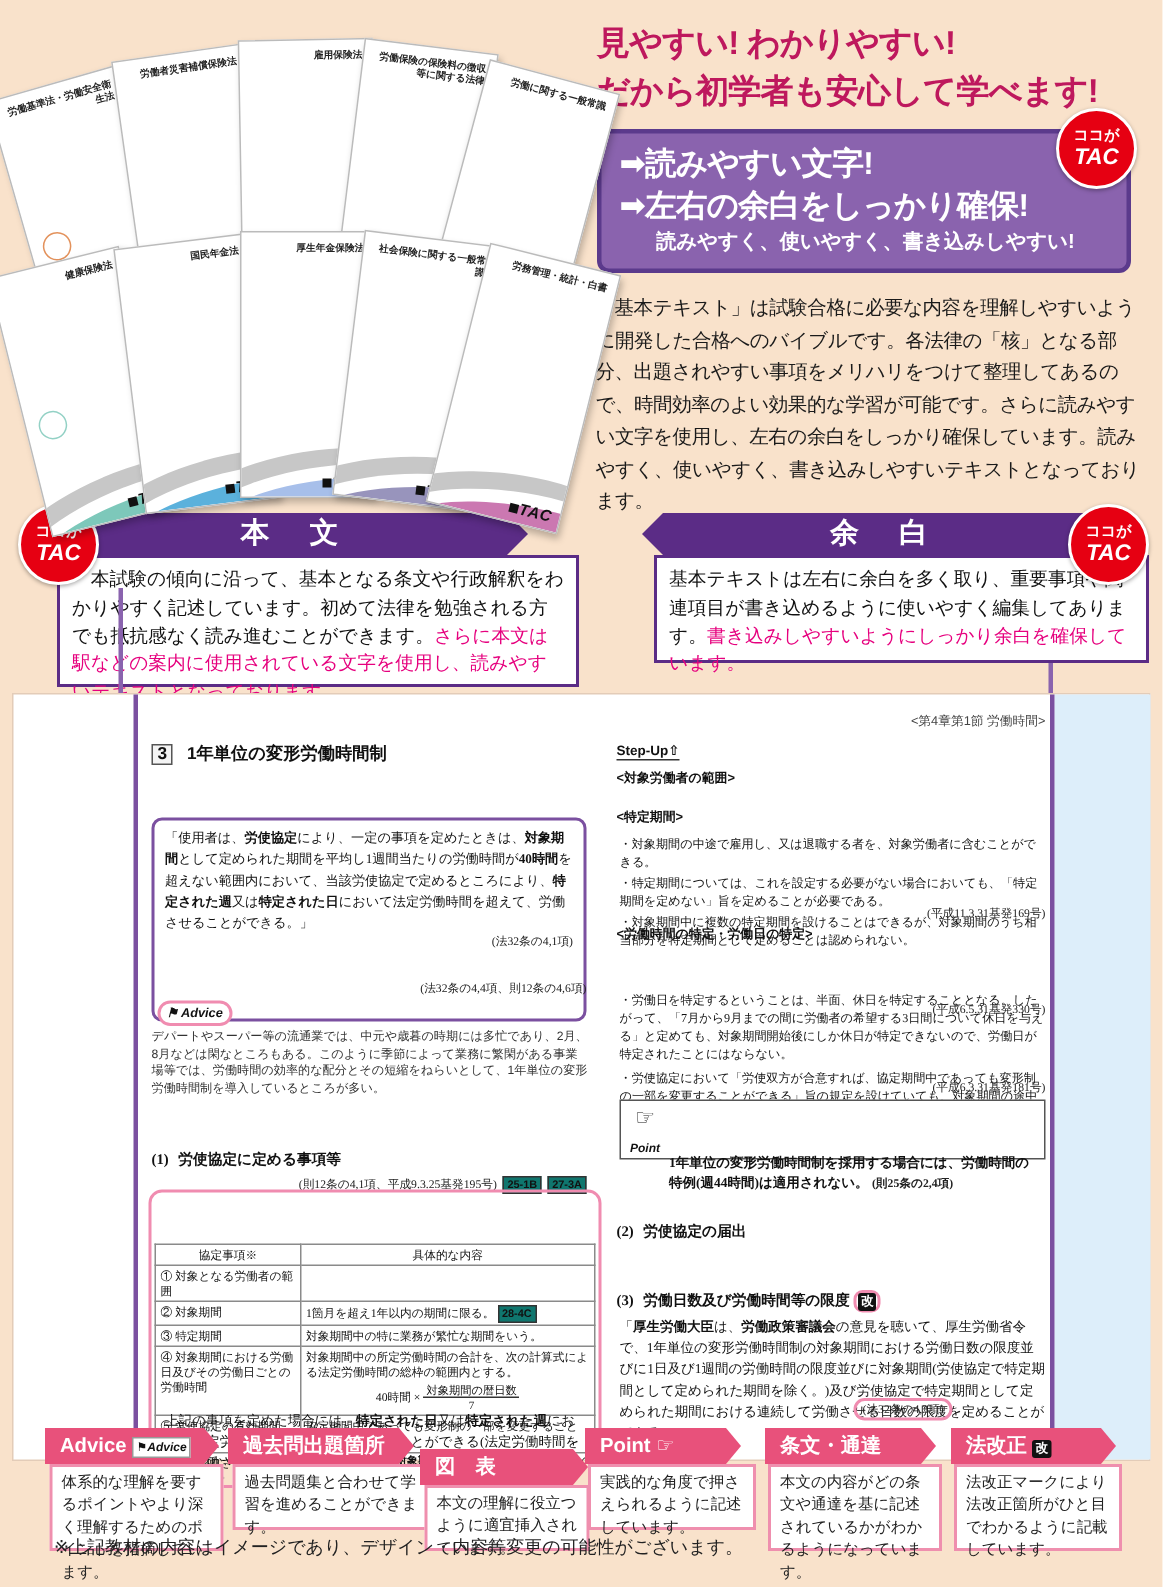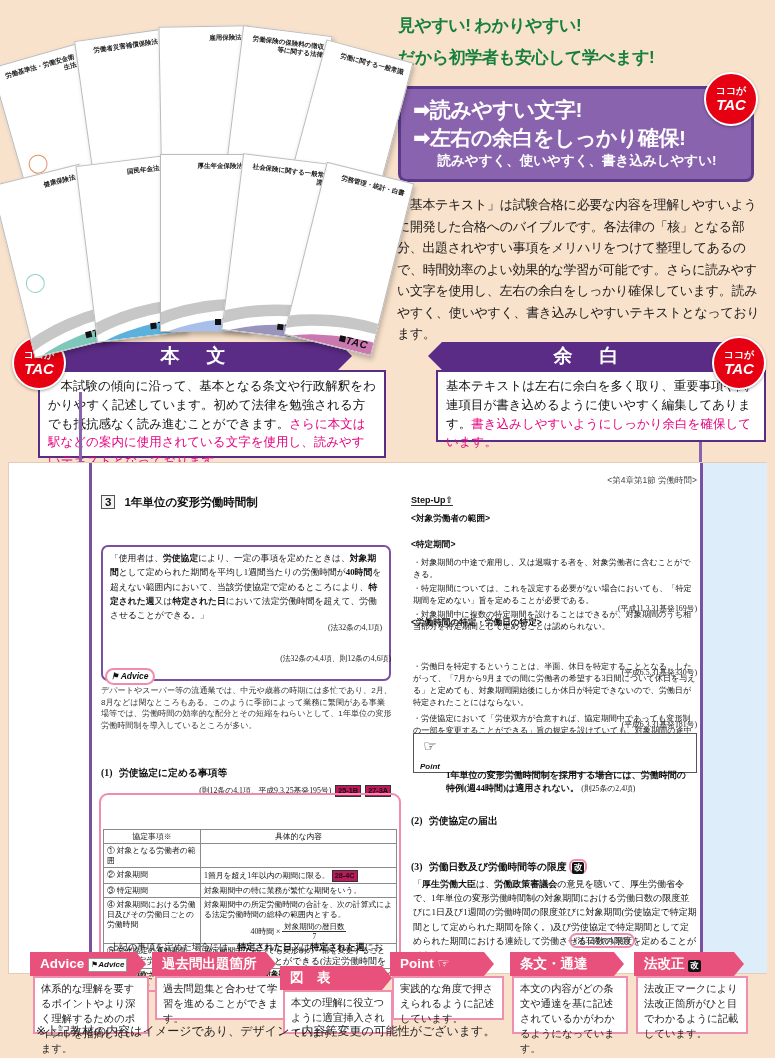--- a/index.html
+++ b/index.html
@@ -19,21 +19,21 @@
   .w1{width:160%;height:90%;bottom:-48%;left:-28%;background:#c7c7c7;transform:rotate(-9deg);}
   .w2{width:160%;height:86%;bottom:-58%;left:-18%;background:#fff;transform:rotate(-7deg);}
   .w3{width:160%;height:80%;bottom:-64%;left:-10%;background:var(--ac,#ccc);transform:rotate(-5deg);opacity:.9;}
   .blogo{position:absolute;bottom:3px;right:5px;font-weight:bold;font-style:italic;font-size:10.5px;
          color:#111;letter-spacing:.5px;display:flex;align-items:center;gap:1px;}
   .sq{display:inline-block;width:6px;height:6px;background:#111;}
   .stamp{position:absolute;left:8px;bottom:62px;width:17px;height:17px;border:1.5px solid var(--ac,#c77);
          border-radius:50%;opacity:.75;}
 
   
-  .hline{position:absolute;left:398px;font-weight:900;font-size:17px;color:#15803d;letter-spacing:-.5px;white-space:nowrap;}
+  .hline{position:absolute;left:398px;font-weight:900;font-size:22px;color:#be185d;letter-spacing:-.5px;white-space:nowrap;}
   #ppanel{position:absolute;left:398px;top:86px;width:356px;height:96px;background:#8a63ae;
           border:3px solid #5b3a8c;border-radius:8px;box-sizing:border-box;padding:7px 10px 4px 12px;}
   .bullet{color:#fff;font-weight:900;font-size:21px;line-height:1.32;letter-spacing:-.5px;}
   .psub{color:#fff;font-weight:bold;font-size:13.5px;text-align:center;margin-top:1px;}
   .badge{position:absolute;width:54px;height:54px;border-radius:50%;background:#e60012;border:2.5px solid #fff;
          box-shadow:0 1px 3px rgba(0,0,0,.35);color:#fff;display:flex;flex-direction:column;
          align-items:center;justify-content:center;line-height:1;z-index:5;box-sizing:border-box;}
   .badge .bt{font-size:10px;font-weight:bold;}
   .badge .bb{font-size:15px;font-weight:900;font-style:italic;margin-top:1px;}
   #intro{position:absolute;left:397px;top:194px;width:372px;font-size:13px;line-height:1.66;
@@ -53,21 +53,21 @@
 
   
   #spread{position:absolute;left:8px;top:462px;width:759px;height:512px;background:#fff;
           border:1px solid #e3ccb8;box-sizing:border-box;font-family:"Liberation Serif","DejaVu Serif",serif;}
   #spread .s{position:absolute;}
   .serif{font-family:"Liberation Serif","DejaVu Serif",serif;margin-top:32px;}
   .sans{font-family:"Liberation Sans","DejaVu Sans",sans-serif;}
   .qbox{border:2px solid #7b50a0;border-radius:7px;box-sizing:border-box;padding:4px 7px;}
   .ref{font-size:7.8px;color:#222;text-align:right;}
   .nbox{display:inline-block;border:1px solid #555;background:#f4f4f4;padding:0 3px;font-weight:bold;}
-  .mk{display:inline-block;border:1.5px solid #333;background:#be185d;font-weight:bold;font-size:7.3px;
+  .mk{display:inline-block;border:1.5px solid #333;background:#0f766e;font-weight:bold;font-size:7.3px;
       padding:0 2px;line-height:1.35;font-family:"Liberation Sans",sans-serif;}
   .ring{border:2px solid #f08cb0;border-radius:9px;}
   table.tbl{border-collapse:collapse;width:100%;font-size:7.8px;line-height:1.3;}
   table.tbl td,table.tbl th{border:1px solid #8a8a8a;padding:1.5px 3px;vertical-align:top;text-align:left;font-weight:normal;}
   table.tbl th{text-align:center;background:#fff;}
   .frac{display:inline-flex;flex-direction:column;align-items:center;font-size:7.5px;line-height:1.25;vertical-align:middle;}
   .frac .fn{border-bottom:1px solid #333;padding:0 2px;}
   .kai{display:inline-block;background:#111;color:#fff;font-size:8.5px;font-weight:bold;padding:0 2px;
        border-radius:2px;line-height:1.4;}
   .pointbox{border:1.6px solid #555;box-sizing:border-box;padding:3px 6px;display:flex;gap:6px;align-items:flex-start;background:#fff;}
@@ -357,21 +357,21 @@
     <div class="s ref" style="left:404px;top:204px;width:284px">(平成6.5.31基発330号)</div>
     <div class="s serif" style="left:404px;top:218px;width:284px;font-size:8.1px;line-height:1.5">・労使協定において「労使双方が合意すれば、協定期間中であっても変形制の一部を変更することができる」旨の規定を設けていても、対象期間の途中で特定された労働日及び特定された労働時間を変更することはできない。</div>
     <div class="s ref" style="left:404px;top:256px;width:284px">(平成6.3.31基発181号)</div>
 
     <div class="s pointbox" style="left:404px;top:270px;width:284px;height:40px">
       <span style="text-align:center">
         <span class="phand">☞</span><br><span class="plab">Point</span>
       </span>
       <span class="serif" style="font-size:9px;font-weight:bold;line-height:1.45">
         <span>1年単位の変形労働時間制を採用する場合には、労働時間の特例(週44時間)は適用されない。</span>
-        <span class="ref" style="font-weight:normal">(則25条の2,4項)</span>
+        <span class="ref" style="font-weight:bold">(則25条の2,4項)</span>
       </span>
     </div>
 
     <div class="s serif" style="left:402px;top:320px;font-size:9.8px;font-weight:bold">
       <span>(2)</span>
       <span style="margin-left:4px">労使協定の届出</span>
     </div>
 
     <div class="s serif" style="left:402px;top:366px;font-size:9.8px;font-weight:bold">
       <span>(3)</span>

